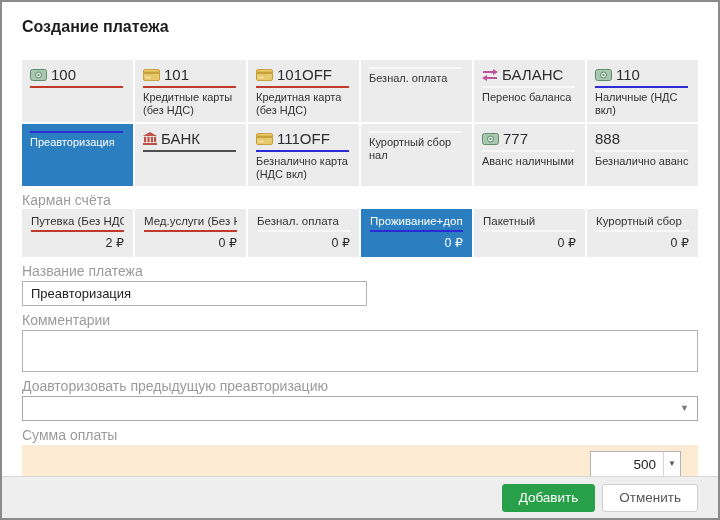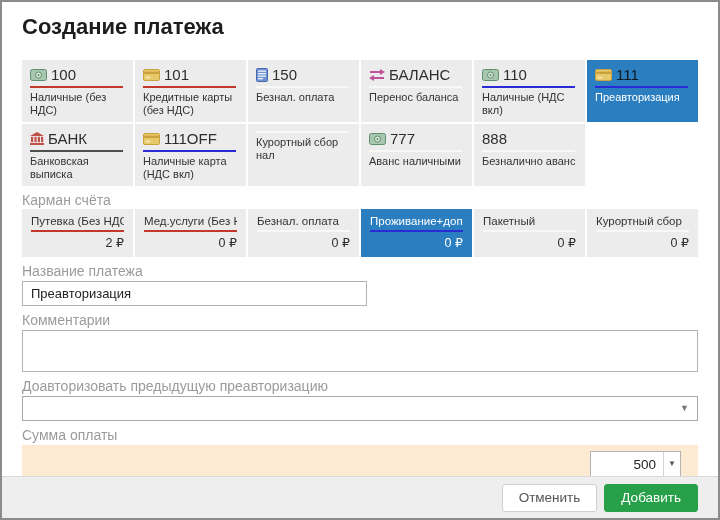--- a/index.html
+++ b/index.html
@@ -1,19 +1,19 @@
 <!DOCTYPE html>
 <html style="--sel-blue: #2b7fc0; --u-red: #c0392b; --u-blue: #2b2bd6; --u-dark: #4f4f4f; --u-light: #f8f8f6; --btn-green: #28a049; --amount-bg: #fcead2;"><head>
 <meta charset="utf-8">
 <style>
   html,body{margin:0;padding:0;background:#fff;}
   *{box-sizing:border-box;}
   body{font-family:"Liberation Sans","DejaVu Sans",sans-serif;}
   .modal{width:720px;height:520px;border:2px solid #8b8b8b;background:#fff;position:relative;padding:12px 20px 0;overflow:hidden;}
-  .title{font-size:22px;font-weight:bold;color:#1d1d1d;line-height:26px;margin:0;}
+  .title{font-size:16px;font-weight:bold;color:#1d1d1d;line-height:26px;margin:0;}
   .pm-grid{margin-top:20px;display:grid;grid-template-columns:repeat(6,1fr);gap:2px;}
   .tile{background:#ececec;min-height:54px;padding:5px 6px 5px 8px;cursor:pointer;overflow:hidden;}
   .tile.sel{background:var(--sel-blue);}
   .tile-head{display:flex;align-items:center;gap:4px;height:19px;}
   .ticon{display:inline-flex;align-items:center;flex:0 0 auto;}
   .tcode{font-size:15px;color:#2e2e2e;white-space:nowrap;}
   .tile.sel .tcode{color:#101820;}
   .tline{height:2px;margin:2px 4px 3px 0;}
   .u-red{background:var(--u-red);}
   .u-blue{background:var(--u-blue);}
@@ -63,49 +63,50 @@
           <span class="ticon">
             <svg width="17" height="12" viewBox="0 0 17 12">
               <rect x="0.5" y="0.5" width="16" height="11" rx="2" fill="#a9c7ae" stroke="#5e8f6c"></rect>
               <circle cx="8.5" cy="6" r="3" fill="#ddeadf" stroke="#5e8f6c"></circle>
               <circle cx="8.5" cy="6" r="1.1" fill="#5e8f6c"></circle>
             </svg>
           </span>
           <span class="tcode">100</span>
         </div>
         <div class="tline u-red"></div>
-        <div class="tlabel">Наличные (без НДС)</div>
       </div>
       <div class="tile">
         <div class="tile-head">
           <span class="ticon">
             <svg width="17" height="12" viewBox="0 0 17 12">
               <rect x="0.5" y="0.5" width="16" height="11" rx="1.5" fill="#e7c86b" stroke="#c9a23e"></rect>
               <rect x="0.5" y="2.6" width="16" height="2.4" fill="#c9a23e"></rect>
               <rect x="2.5" y="7.6" width="5" height="1.8" fill="#f4e3ae"></rect>
             </svg>
           </span>
           <span class="tcode">101</span>
         </div>
         <div class="tline u-red"></div>
         <div class="tlabel">Кредитные карты (без НДС)</div>
       </div>
       <div class="tile">
         <div class="tile-head">
           <span class="ticon">
-            <svg width="12" height="14" viewBox="0 0 12 14">
-              <rect x="0.5" y="0.5" width="11" height="13" rx="1" fill="#6d92cf" stroke="#4a6cae"></rect>
-              <rect x="2" y="2.5" width="8" height="1.3" fill="#fff" opacity="0.9"></rect>
-              <rect x="2" y="5" width="8" height="1.3" fill="#fff" opacity="0.9"></rect>
-              <rect x="2" y="7.5" width="8" height="1.3" fill="#fff" opacity="0.9"></rect>
-              <rect x="2" y="10" width="5" height="1.3" fill="#fff" opacity="0.9"></rect>
-            </svg>
-          </span>
-          <span class="tcode">150</span>
-        </div>
+            <svg width="17" height="12" viewBox="0 0 17 12">
+              <rect x="0.5" y="0.5" width="16" height="11" rx="1.5" fill="#e7c86b" stroke="#c9a23e"></rect>
+              <rect x="0.5" y="2.6" width="16" height="2.4" fill="#c9a23e"></rect>
+              <rect x="2.5" y="7.6" width="5" height="1.8" fill="#f4e3ae"></rect>
+            </svg>
+          </span>
+          <span class="tcode">101OFF</span>
+        </div>
+        <div class="tline u-red"></div>
+        <div class="tlabel">Кредитная карта (без НДС)</div>
+      </div>
+      <div class="tile">
         <div class="tline u-light"></div>
         <div class="tlabel">Безнал. оплата</div>
       </div>
       <div class="tile">
         <div class="tile-head">
           <span class="ticon">
             <svg width="16" height="12" viewBox="0 0 16 12">
               <path d="M1 2h10V0l5 3-5 3V4H1z" fill="#c0549c"></path>
               <path d="M15 10H5v2L0 9l5-3v2h10z" fill="#c0549c"></path>
             </svg>
@@ -123,63 +124,52 @@
               <circle cx="8.5" cy="6" r="3" fill="#ddeadf" stroke="#5e8f6c"></circle>
               <circle cx="8.5" cy="6" r="1.1" fill="#5e8f6c"></circle>
             </svg>
           </span>
           <span class="tcode">110</span>
         </div>
         <div class="tline u-blue"></div>
         <div class="tlabel">Наличные (НДС вкл)</div>
       </div>
       <div class="tile sel">
-        <div class="tile-head">
-          <span class="ticon">
-            <svg width="17" height="12" viewBox="0 0 17 12">
-              <rect x="0.5" y="0.5" width="16" height="11" rx="1.5" fill="#e7c86b" stroke="#c9a23e"></rect>
-              <rect x="0.5" y="2.6" width="16" height="2.4" fill="#c9a23e"></rect>
-              <rect x="2.5" y="7.6" width="5" height="1.8" fill="#f4e3ae"></rect>
-            </svg>
-          </span>
-          <span class="tcode">111</span>
-        </div>
         <div class="tline u-blue"></div>
         <div class="tlabel">Преавторизация</div>
       </div>
       <div class="tile">
         <div class="tile-head">
           <span class="ticon">
             <svg width="14" height="13" viewBox="0 0 14 13">
               <path d="M7 0L14 4H0z" fill="#c0504a"></path>
               <rect x="1" y="4.8" width="2.2" height="5.4" fill="#c0504a"></rect>
               <rect x="4.4" y="4.8" width="2.2" height="5.4" fill="#c0504a"></rect>
               <rect x="7.8" y="4.8" width="2.2" height="5.4" fill="#c0504a"></rect>
               <rect x="11" y="4.8" width="2.2" height="5.4" fill="#c0504a"></rect>
               <rect x="0" y="11" width="14" height="2" fill="#c0504a"></rect>
             </svg>
           </span>
           <span class="tcode">БАНК</span>
         </div>
         <div class="tline u-dark"></div>
-        <div class="tlabel">Банковская выписка</div>
       </div>
       <div class="tile">
         <div class="tile-head">
           <span class="ticon">
             <svg width="17" height="12" viewBox="0 0 17 12">
               <rect x="0.5" y="0.5" width="16" height="11" rx="1.5" fill="#e7c86b" stroke="#c9a23e"></rect>
               <rect x="0.5" y="2.6" width="16" height="2.4" fill="#c9a23e"></rect>
               <rect x="2.5" y="7.6" width="5" height="1.8" fill="#f4e3ae"></rect>
             </svg>
           </span>
           <span class="tcode">111OFF</span>
         </div>
         <div class="tline u-blue"></div>
-        <div class="tlabel">Наличные карта (НДС вкл)</div>
+        <div class="tlabel">Безналично карта (НДС вкл)</div>
       </div>
       <div class="tile">
         <div class="tline u-light"></div>
         <div class="tlabel">Курортный сбор нал</div>
       </div>
       <div class="tile">
         <div class="tile-head">
           <span class="ticon">
             <svg width="17" height="12" viewBox="0 0 17 12">
               <rect x="0.5" y="0.5" width="16" height="11" rx="2" fill="#a9c7ae" stroke="#5e8f6c"></rect>
@@ -258,16 +248,16 @@
       <div class="spin-group">
         <input type="text" value="500" style="">
         <div class="spin-btn">
           <span>▼</span>
         </div>
       </div>
     </div>
   </div>
 
   <div class="footer">
+    <button class="btn btn-add">Добавить</button>
     <button class="btn btn-cancel">Отменить</button>
-    <button class="btn btn-add">Добавить</button>
   </div>
 </div>
 
 </body></html>

